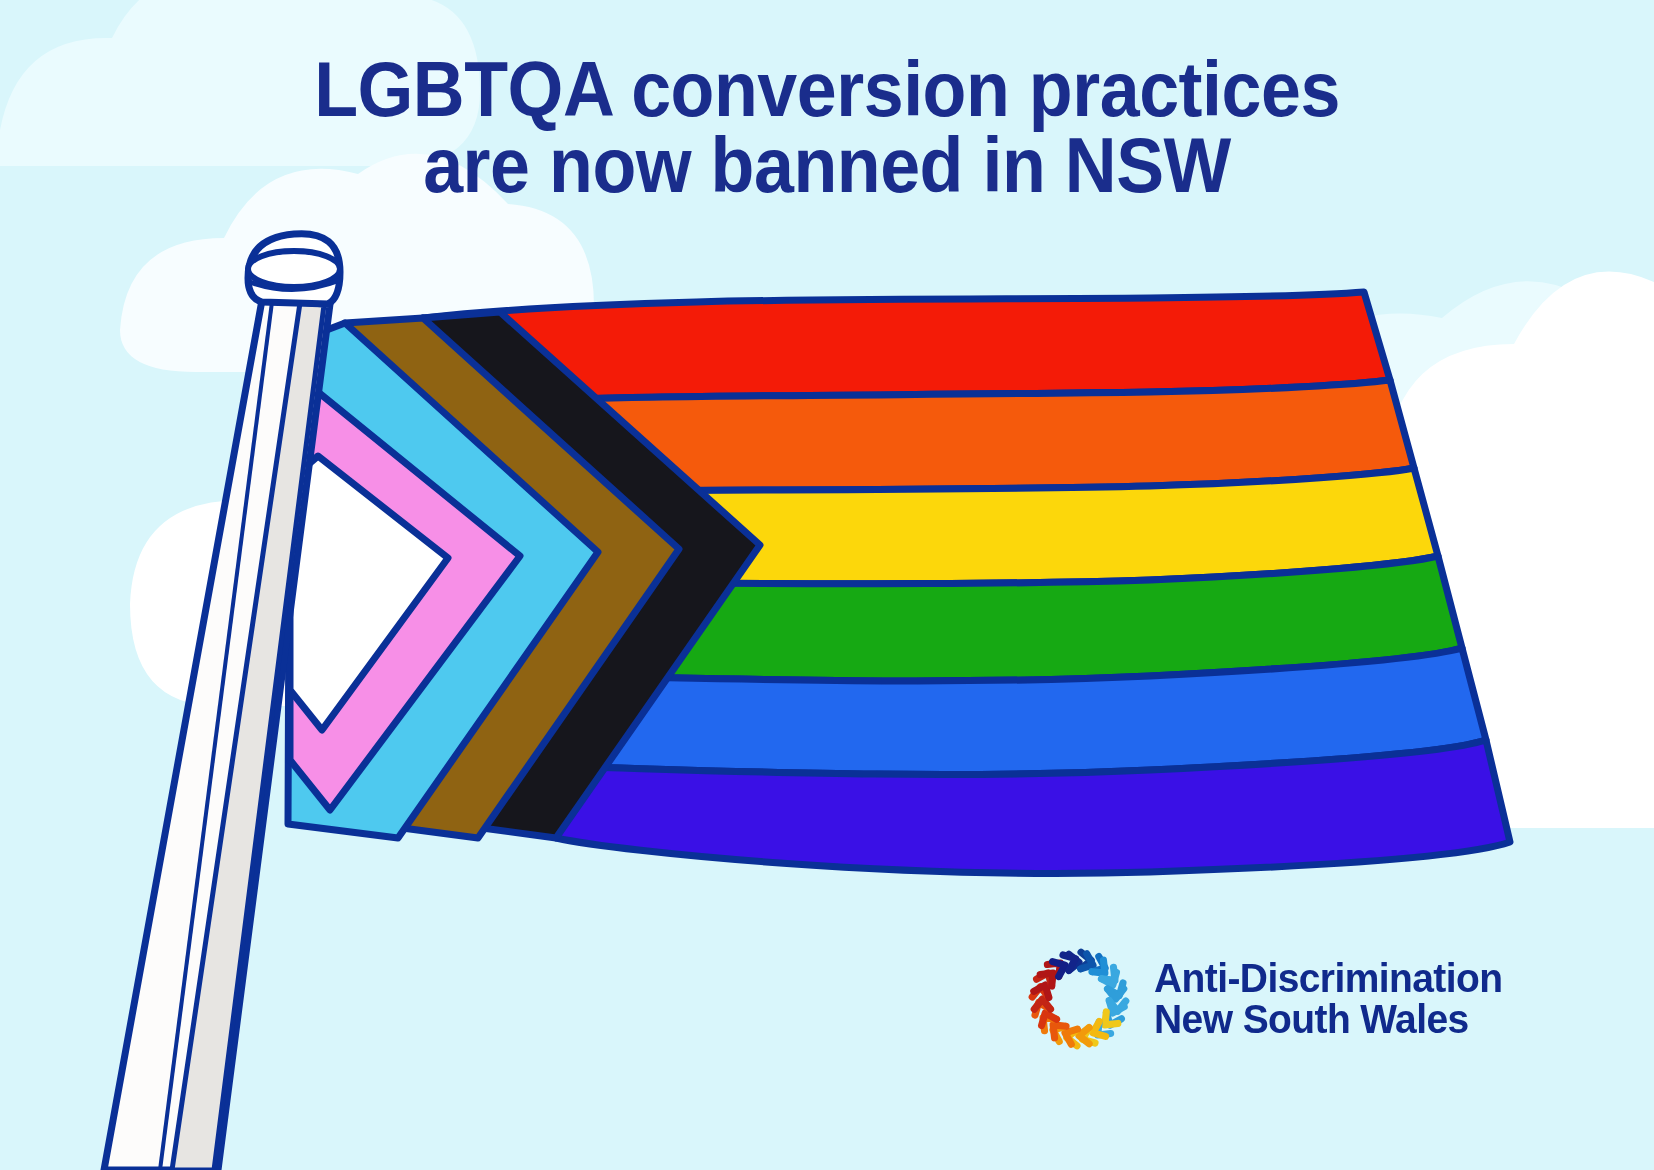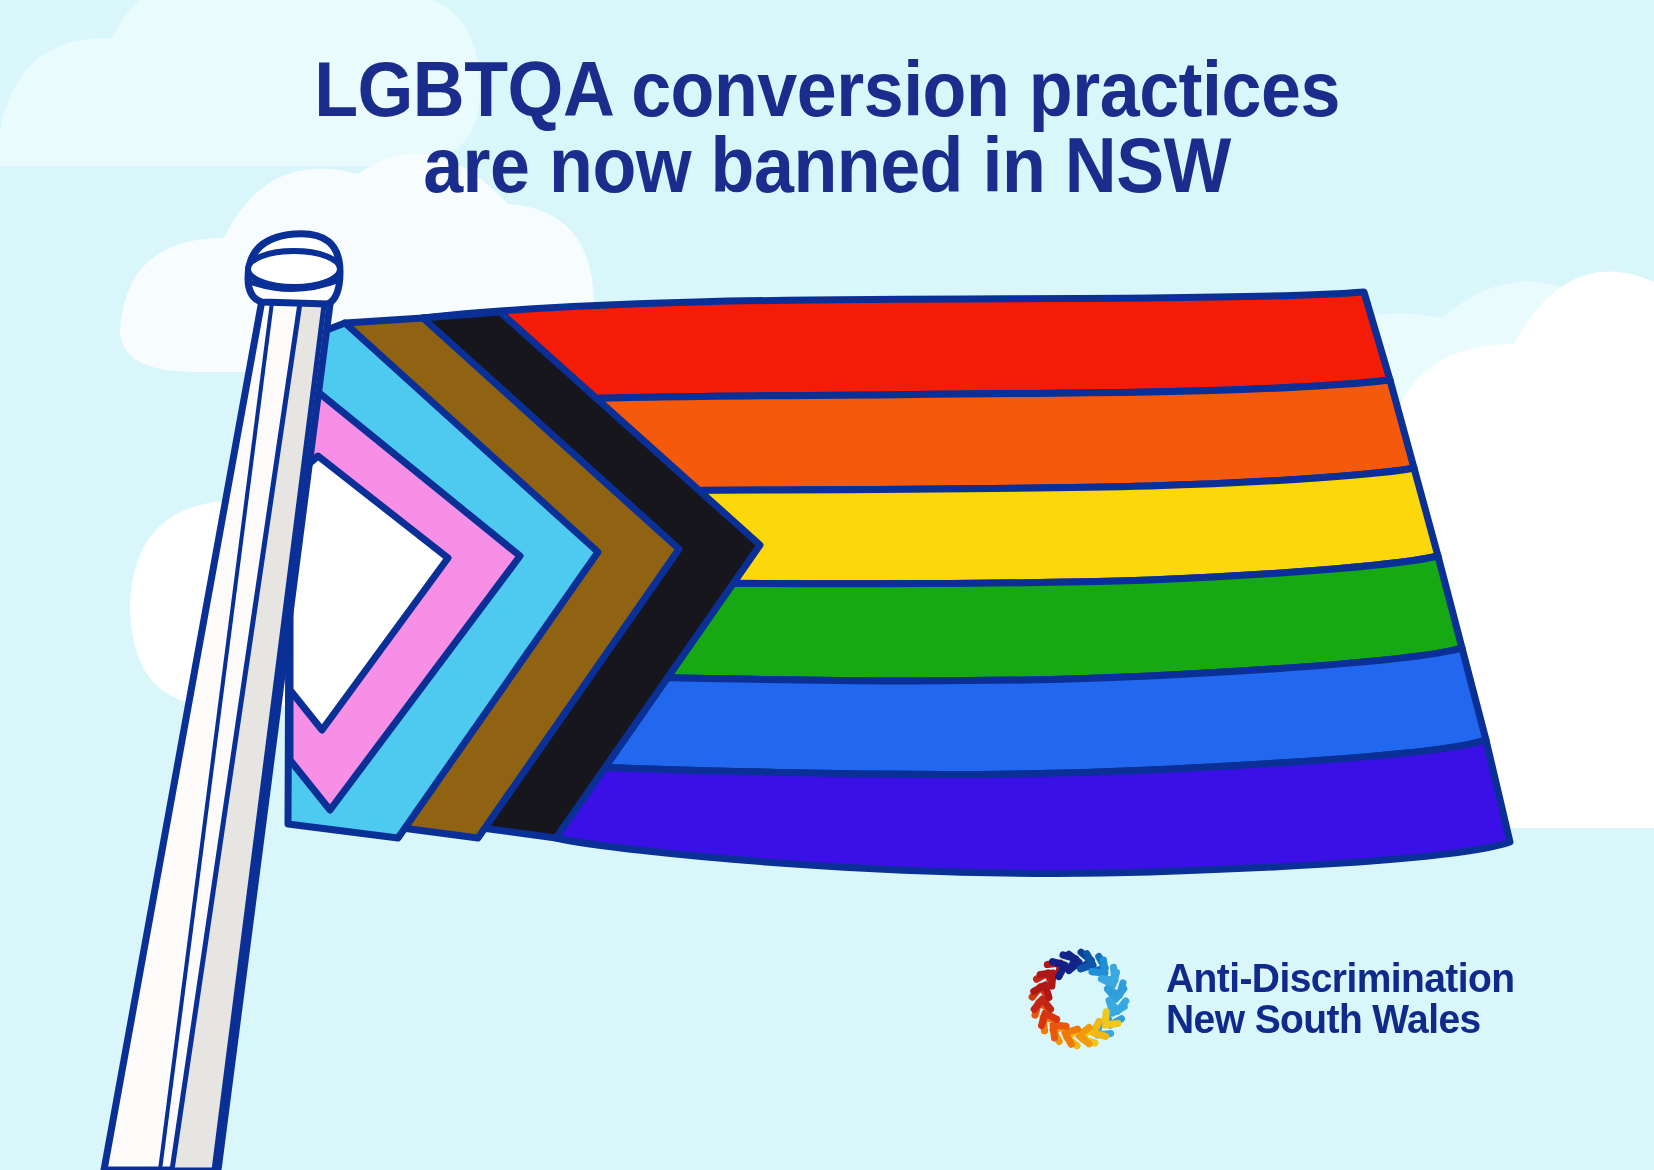--- a/index.html
+++ b/index.html
@@ -41,21 +41,21 @@
     width:1654px;height:1170px;
     z-index:3;
   }
 
   
   .logo{
     position:absolute;
     left:1018px;top:938px;
     display:flex;
     align-items:center;
-    gap:26px;
+    gap:14px;
     z-index:6;
   }
   .logo-mark{width:122px;height:122px;flex:0 0 auto;}
   .logo-text{
     color:#102a8c;
     font-family:"Liberation Sans", sans-serif;
     font-weight:bold;
     line-height:1.0;
     transform:scaleX(0.95);
     transform-origin:left center;

